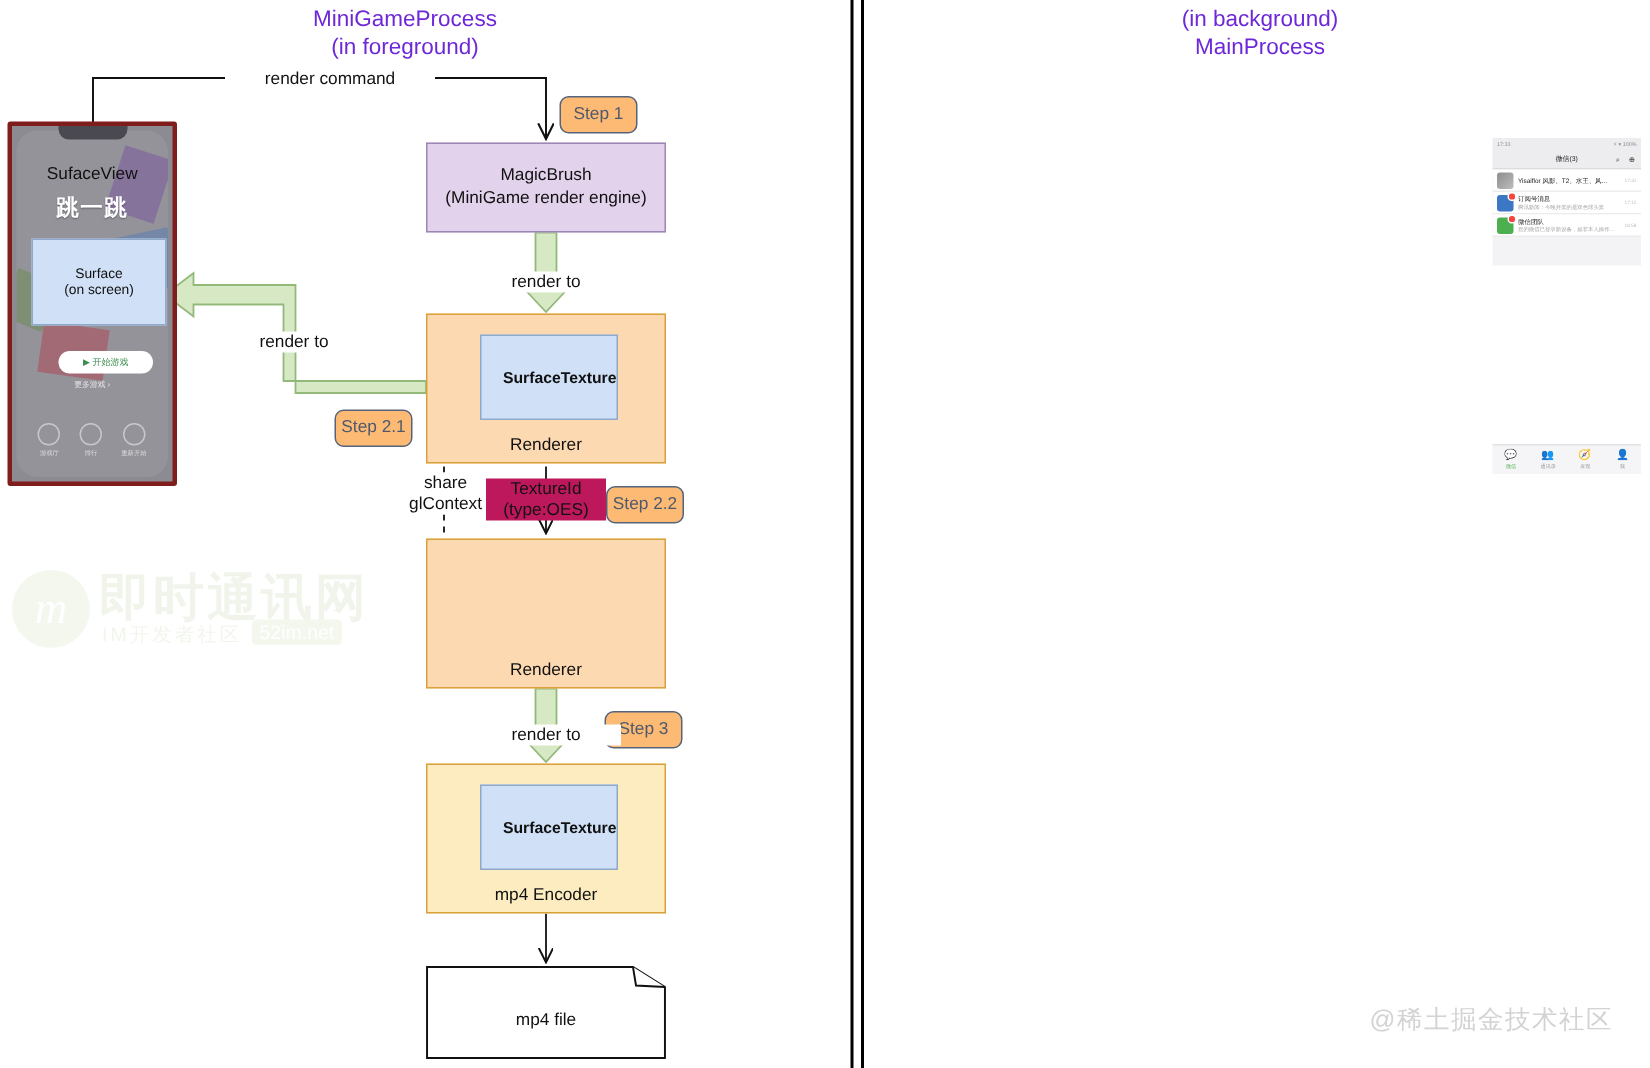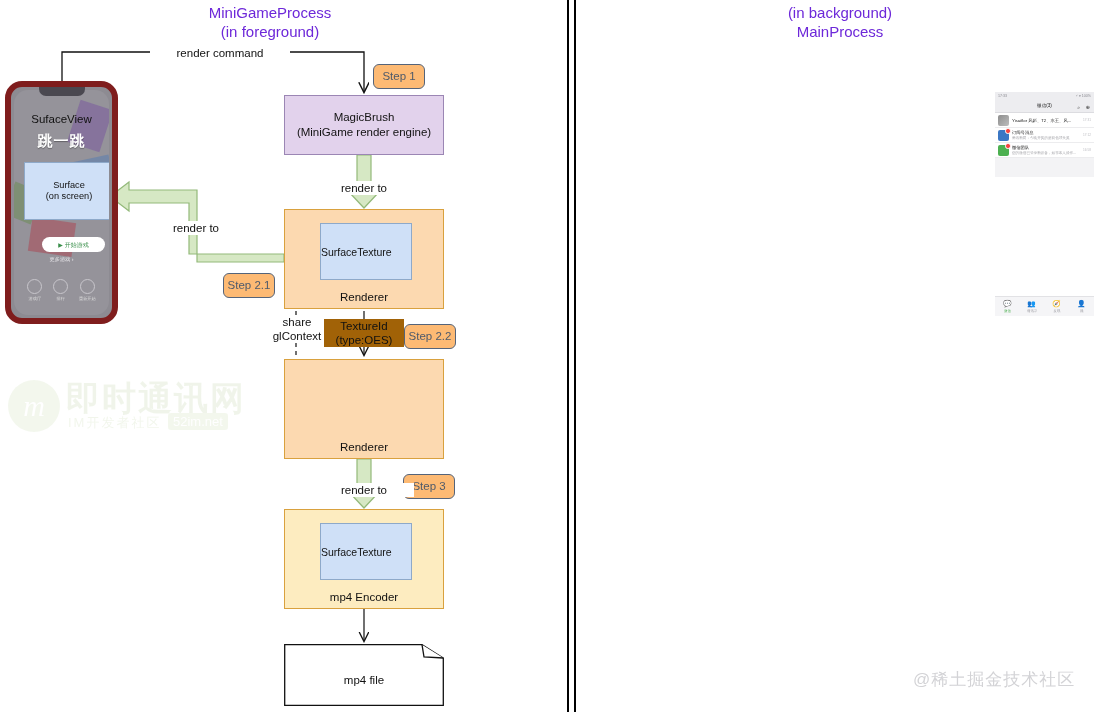--- a/index.html
+++ b/index.html
@@ -6,22 +6,22 @@
   body{width:1100px;height:712px;position:relative;overflow:hidden;
        font-family:"Liberation Sans","DejaVu Sans",sans-serif;color:#111;}
   .abs{position:absolute;}
   .ttl{font-size:15px;line-height:19px;text-align:center;color:#6d28d9;}
 
   
   .divider-a{left:567px;top:0;width:1.5px;height:712px;background:#000;}
   .divider-b{left:574px;top:0;width:1.5px;height:712px;background:#000;}
 
   
-  .phone{left:5px;top:81px;width:113px;height:243px;border-radius:17px;
-         background:#8d8b92;border:6px solid #7f1d1d;box-sizing:border-box;overflow:hidden;}
+  .phone{left:5px;top:81px;width:113px;height:243px;border-radius:2px;
+         background:#8d8b92;border:3px solid #7f1d1d;box-sizing:border-box;overflow:hidden;}
   .phone-notch{position:absolute;left:50%;transform:translateX(-50%);top:0;
                width:46px;height:9px;background:#4a4850;border-radius:0 0 7px 7px;}
   .phone-screen{position:absolute;inset:3px;border-radius:14px;overflow:hidden;background:#95939a;}
   .bg-shape{position:absolute;opacity:.62;}
   .sh1{right:2px;top:14px;width:34px;height:44px;background:#7d5f9e;transform:rotate(18deg);}
   .sh2{right:-4px;top:68px;width:38px;height:40px;background:#5f7fae;transform:rotate(-12deg);}
   .sh3{left:16px;top:130px;width:44px;height:34px;background:#a8505e;transform:rotate(8deg);}
   .sh4{left:-6px;top:96px;width:30px;height:34px;background:#6f8d5d;transform:rotate(22deg);}
   .sv-label{position:absolute;left:0;right:0;top:23px;text-align:center;
             font-size:11.5px;color:#111;}
@@ -47,21 +47,21 @@
   .box{box-sizing:border-box;}
   .magic{left:284px;top:95px;width:160px;height:60px;background:#e2d2ec;border:1px solid #9b86b4;}
   .magic .c{position:absolute;left:0;right:0;top:50%;transform:translateY(-50%);
             text-align:center;font-size:11.5px;line-height:15px;}
   .renderer1{left:284px;top:209px;width:160px;height:100px;background:#fcd9b0;border:1px solid #d9a13e;}
   .renderer2{left:284px;top:359px;width:160px;height:100px;background:#fcd9b0;border:1px solid #d9a13e;}
   .encoder{left:284px;top:509px;width:160px;height:100px;background:#fdecc0;border:1px solid #d9a13e;}
   .inner-tex{position:absolute;left:35px;top:13px;width:90px;height:55px;
              background:#cfe0f7;border:1px solid #8ea9c9;}
   .inner-tex .t{position:absolute;left:0;right:0;top:50%;transform:translateY(-50%);
-                text-align:left;font-size:10.5px;}
+                text-align:right;font-size:10.5px;font-weight:bold;}
   .box-cap{position:absolute;left:0;right:0;bottom:5px;text-align:center;font-size:11.5px;}
 
   
   .mp4file{left:284px;top:644px;width:160px;height:72px;}
   .mp4file svg{display:block;}
   .mp4file .t{position:absolute;left:0;right:0;top:50%;transform:translateY(-50%);
               text-align:center;font-size:11.5px;}
 
   
   .step{box-sizing:border-box;background:#fdba74;border:1.6px solid #55647a;
@@ -236,21 +236,21 @@
 
 <div class="abs lbl" style="left:146px;top:221px;width:100px;background:#fff;">render to</div>
 
 <div class="abs lbl" style="left:314px;top:483px;width:100px;background:#fff;">render to</div>
 
 <div class="abs lbl" style="left:252px;top:315px;width:90px;background:#fff;">
   <div>share</div>
   <div>glContext</div>
 </div>
 
-<div class="abs lbl" style="left:324px;top:319px;width:80px;background:#a16207;">
+<div class="abs lbl" style="left:324px;top:319px;width:80px;background:#be185d;">
   <div>TextureId</div>
   <div>(type:OES)</div>
 </div>
 
 <div class="abs mini">
   <div class="mini-status">
     <div class="l">17:33</div>
     <div class="r">⚡ ▾ 100%</div>
   </div>
   <div class="mini-nav">

